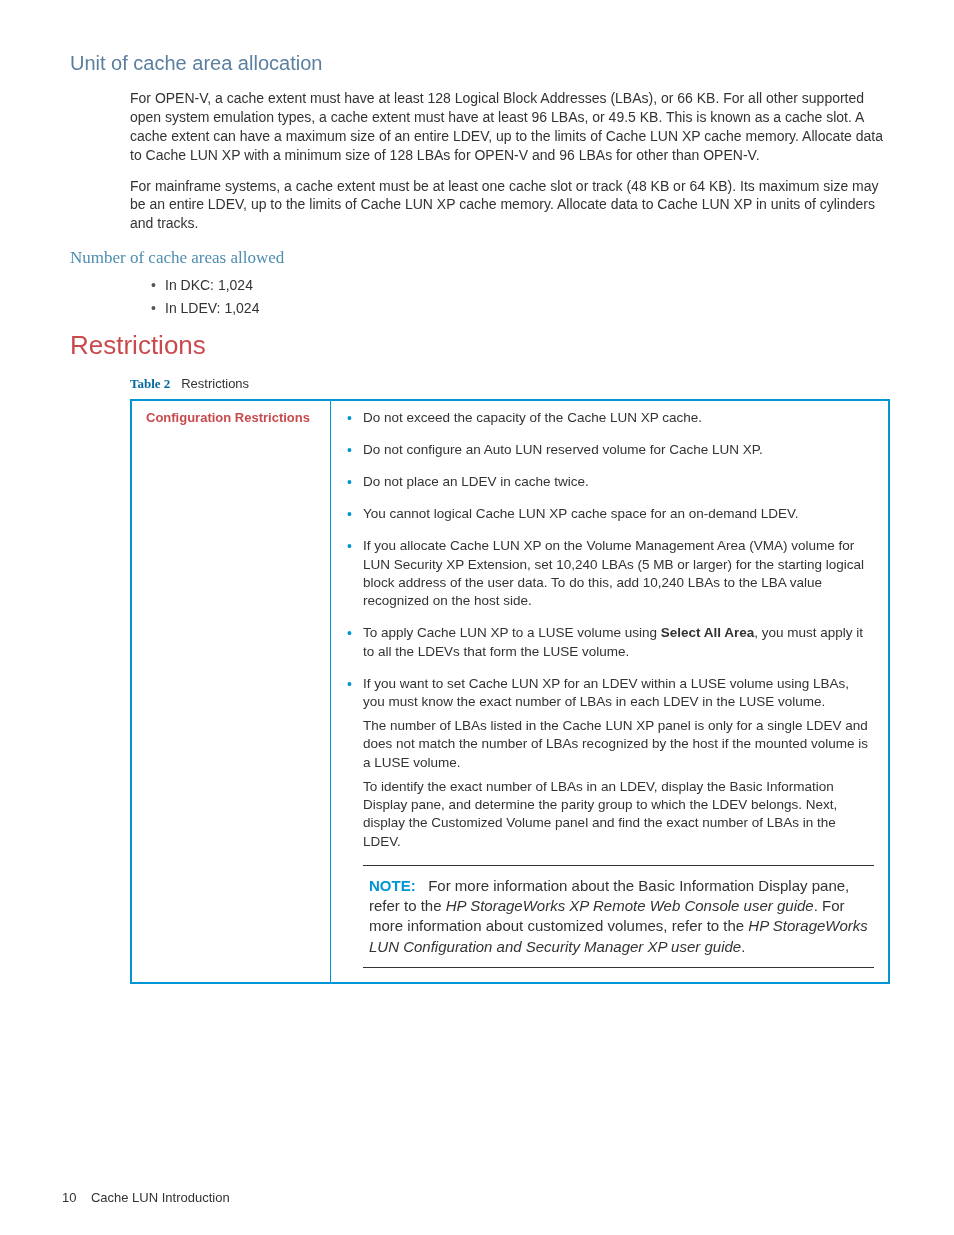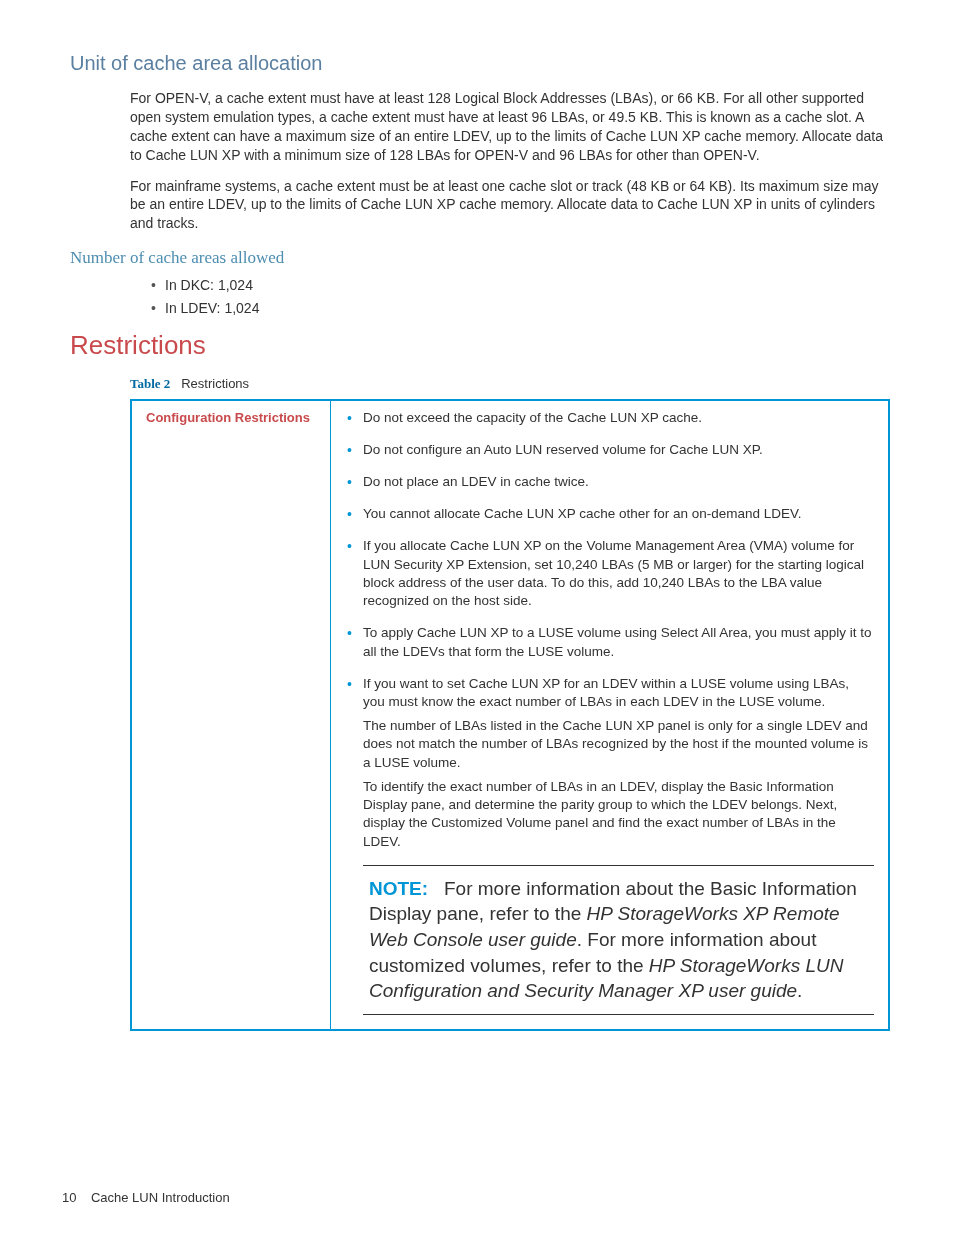--- a/index.html
+++ b/index.html
@@ -98,35 +98,35 @@
     font-size: 14px;
   }
   ul.cell-list > li p {
     margin: 6px 0 0 0;
   }
   .note-box {
     margin: 14px 0 0 18px;
     border-top: 1px solid #333;
     border-bottom: 1px solid #333;
     padding: 10px 6px;
-    font-size: 19px;
+    font-size: 15px;
   }
   .note-label {
     color: #0096d6;
     font-weight: bold;
   }
   .footer {
     position: fixed;
     bottom: 28px;
     left: 62px;
     font-size: 13px;
     color: #333;
   }
   .italic { font-style: italic; }
-  .bold { font-weight: normal; }
+  .bold { font-weight: bold; }
 </style>
 </head>
 <body>
 
 <h1>Unit of cache area allocation</h1>
 
 <div class="body-text">
   <p>For OPEN-V, a cache extent must have at least 128 Logical Block Addresses (LBAs), or 66 KB. For all other supported open system emulation types, a cache extent must have at least 96 LBAs, or 49.5 KB. This is known as a cache slot. A cache extent can have a maximum size of an entire LDEV, up to the limits of Cache LUN XP cache memory. Allocate data to Cache LUN XP with a minimum size of 128 LBAs for OPEN-V and 96 LBAs for other than OPEN-V.</p>
   <p>For mainframe systems, a cache extent must be at least one cache slot or track (48 KB or 64 KB). Its maximum size may be an entire LDEV, up to the limits of Cache LUN XP cache memory. Allocate data to Cache LUN XP in units of cylinders and tracks.</p>
 </div>
@@ -146,21 +146,21 @@
 
 <table class="restrictions">
   <tbody>
       <tr>
     <td class="left">Configuration Restrictions</td>
     <td>
       <ul class="cell-list">
         <li>Do not exceed the capacity of the Cache LUN XP cache.</li>
         <li>Do not configure an Auto LUN reserved volume for Cache LUN XP.</li>
         <li>Do not place an LDEV in cache twice.</li>
-        <li>You cannot allocate Cache LUN XP cache other for an on-demand LDEV.</li>
+        <li>You cannot logical Cache LUN XP cache space for an on-demand LDEV.</li>
         <li>If you allocate Cache LUN XP on the Volume Management Area (VMA) volume for LUN Security XP Extension, set 10,240 LBAs (5 MB or larger) for the starting logical block address of the user data. To do this, add 10,240 LBAs to the LBA value recognized on the host side.</li>
         <li>
           <span>To apply Cache LUN XP to a LUSE volume using </span><span class="bold">Select All Area</span><span>, you must apply it to all the LDEVs that form the LUSE volume.</span>
         </li>
         <li>
           <span>If you want to set Cache LUN XP for an LDEV within a LUSE volume using LBAs, you must know the exact number of LBAs in each LDEV in the LUSE volume.</span>
           <p>The number of LBAs listed in the Cache LUN XP panel is only for a single LDEV and does not match the number of LBAs recognized by the host if the mounted volume is a LUSE volume.</p>
           <p>To identify the exact number of LBAs in an LDEV, display the Basic Information Display pane, and determine the parity group to which the LDEV belongs. Next, display the Customized Volume panel and find the exact number of LBAs in the LDEV.</p>
         </li>
       </ul>

